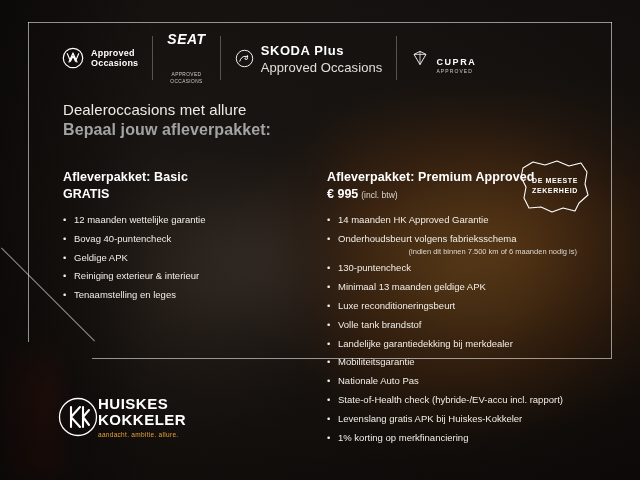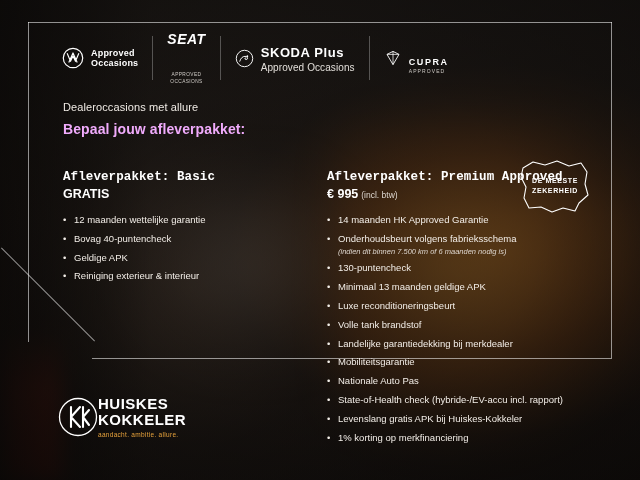--- a/index.html
+++ b/index.html
@@ -129,21 +129,21 @@
     color: #ffffff;
     display: block;
   }
   .skoda-word {
     font-size: 13px;
     font-weight: bold;
     letter-spacing: 0.6px;
     color: #fff;
   }
   .skoda-sub {
-    font-size: 10px;
+    font-size: 13px;
     color: #e2ded9;
     letter-spacing: 0.1px;
     display: block;
     margin-top: 1px;
   }
   .cupra-word {
     font-size: 9px;
     font-weight: bold;
     letter-spacing: 1.6px;
     color: #fff;
@@ -171,47 +171,46 @@
     display: block;
     text-align: center;
     margin-top: 1px;
     line-height: 1.35;
   }
 
   
   .kicker {
     position: absolute;
     left: 63px; top: 101px;
-    font-size: 11px;
+    font-size: 15px;
     color: #efeae4;
     letter-spacing: 0.1px;
   }
   .headline {
     position: absolute;
     left: 63px; top: 121px;
-    font-size: 14px;
-    font-weight: bold;
-    color: #f0abfc;
+    font-size: 16px;
+    font-weight: bold;
+    color: #a3a3a3;
     letter-spacing: 0.1px;
   }
 
   
   .col {
     position: absolute;
     color: #f1ece6;
   }
   .col-basic { left: 63px; top: 170px; width: 240px; }
   .col-premium { left: 327px; top: 170px; width: 250px; }
 
   .col-title {
     font-size: 12.5px;
     font-weight: bold;
     color: #ffffff;
     letter-spacing: 0.1px;
-    font-family: Liberation Mono, monospace;
   }
   .col-price {
     font-size: 12.5px;
     font-weight: bold;
     color: #ffffff;
     margin-top: 3px;
   }
   .col-price .incl {
     font-size: 8.5px;
     font-weight: normal;
@@ -234,24 +233,24 @@
   ul.items li::before {
     content: "•";
     position: absolute;
     left: 0; top: 0;
     color: #f2ede7;
     font-size: 9.5px;
   }
   ul.items li .note {
     display: block;
     font-size: 7.5px;
-    font-style: italic;
     color: #ded7d0;
     margin-top: 1px;
     line-height: 1.3;
+    text-align: right;
   }
 
   
   .seal {
     position: absolute;
     left: 519px; top: 158px;
     width: 72px; height: 56px;
     color: #fff;
     display: flex;
     align-items: center;
@@ -369,20 +368,21 @@
   <div class="headline">Bepaal jouw afleverpakket:</div>
 
   <div class="col col-basic">
     <div class="col-title">Afleverpakket: Basic</div>
     <div class="col-price">GRATIS</div>
     <ul class="items">
       <li><span>12 maanden wettelijke garantie</span></li>
       <li><span>Bovag 40-puntencheck</span></li>
       <li><span>Geldige APK</span></li>
       <li><span>Reiniging exterieur &amp; interieur</span></li>
+      <li><span>Tenaamstelling en leges</span></li>
     </ul>
   </div>
 
   <div class="col col-premium">
     <div class="col-title">Afleverpakket: Premium Approved</div>
     <div class="col-price">
       <span>€ 995</span><span class="incl">(incl. btw)</span>
     </div>
     <ul class="items">
       <li><span>14 maanden HK Approved Garantie</span></li>

